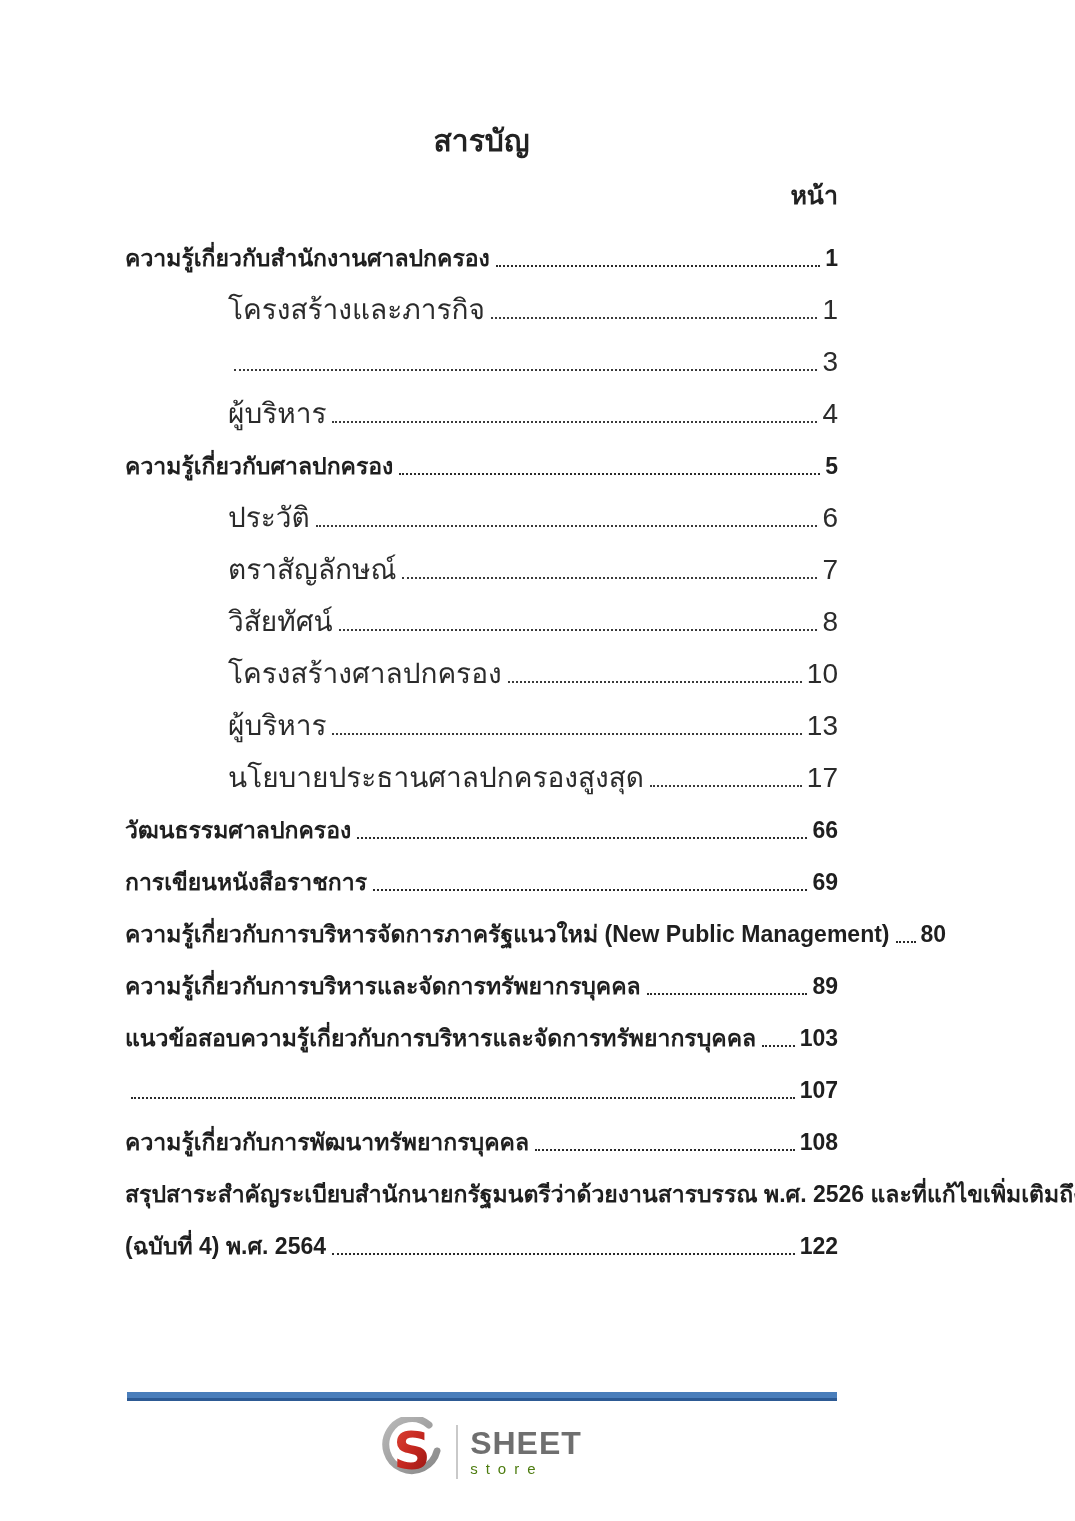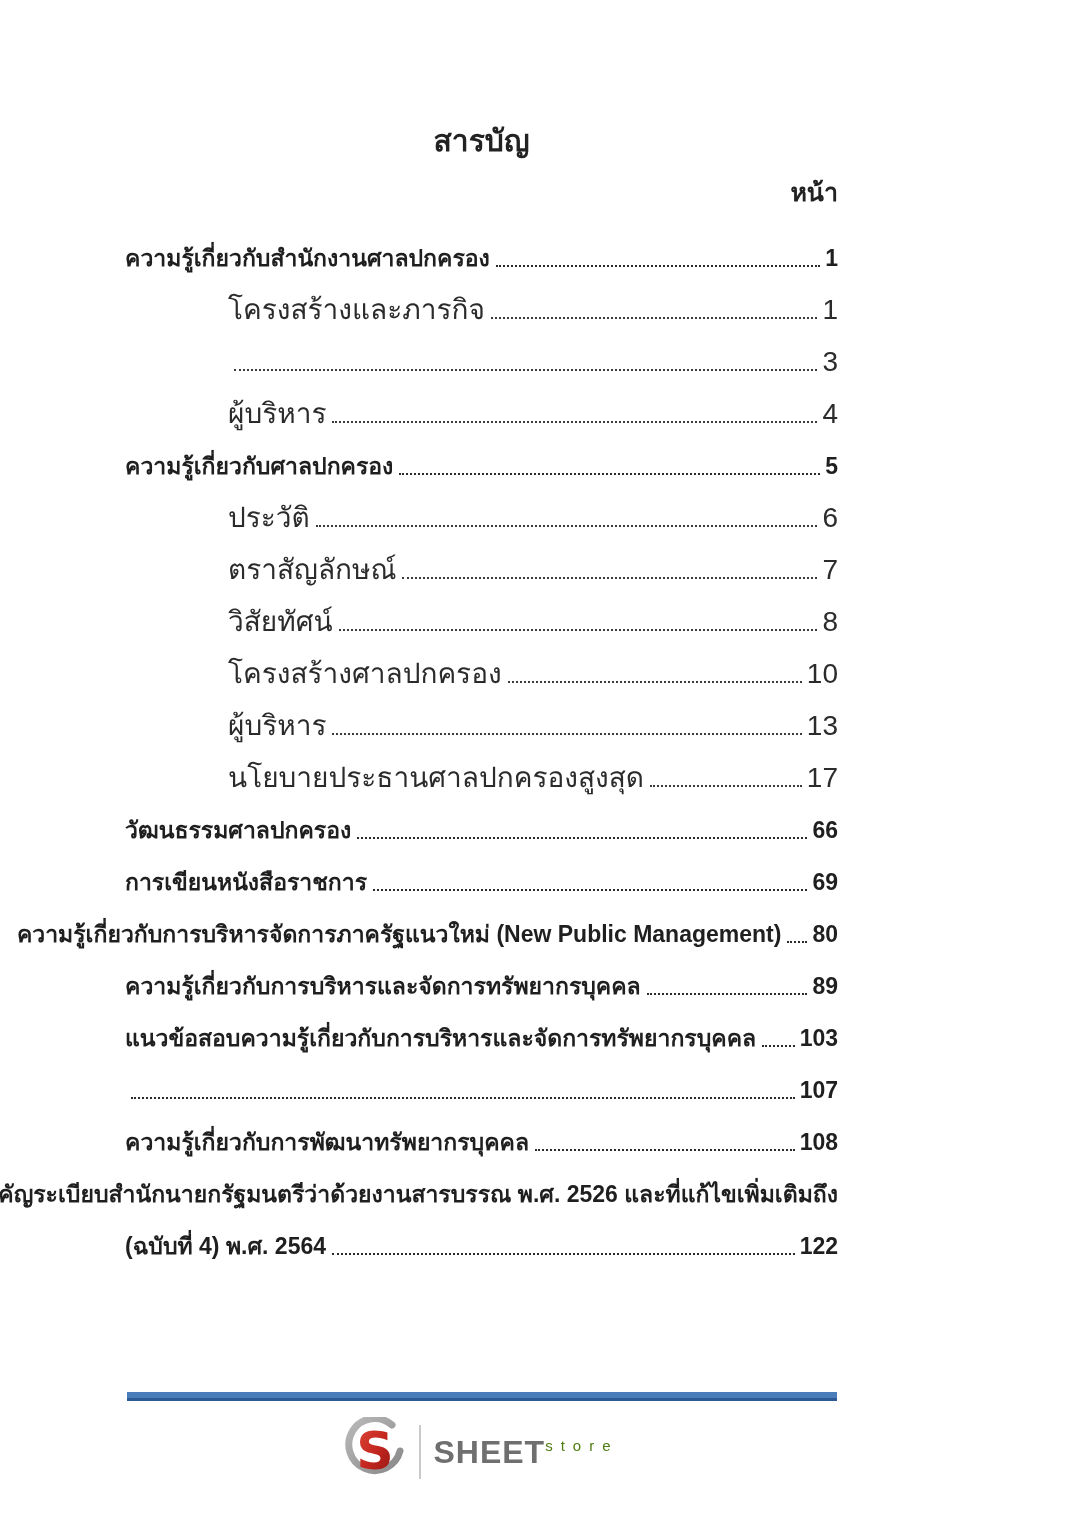--- a/index.html
+++ b/index.html
@@ -27,39 +27,37 @@
     line-height: 42px;
     color: #222222;
   }
   .page-col-header {
     margin-top: 16px;
     text-align: right;
     font-size: 25px;
     font-weight: bold;
     line-height: 34px;
     color: #222222;
-    font-family: Liberation Mono, monospace;
   }
   .toc {
     margin-top: 18px;
   }
   .toc-row {
     height: 52px;
     display: flex;
     align-items: flex-end;
     padding-bottom: 9px;
     box-sizing: border-box;
     font-size: 28px;
     line-height: 30px;
   }
   .toc-row.bold {
     font-weight: bold;
     font-size: 23px;
     color: #1f1f1f;
-    justify-content: flex-end;
   }
   .toc-row.indent {
     padding-left: 103px;
   }
   .toc-label {
     white-space: nowrap;
   }
   .leader {
     flex: 1;
     border-bottom: 2.5px dotted #3a3a3a;
@@ -97,21 +95,21 @@
     height: 70px;
     flex: 0 0 auto;
   }
   .logo-divider {
     width: 2px;
     height: 54px;
     background: #c9c9c9;
   }
   .logo-text {
     display: flex;
-    flex-direction: row;
+    flex-direction: column;
     justify-content: space-between;
   }
   .logo-word {
     font-size: 32px;
     font-weight: bold;
     letter-spacing: 1px;
     color: #6f6f6f;
     line-height: 32px;
   }
   .logo-sub {

